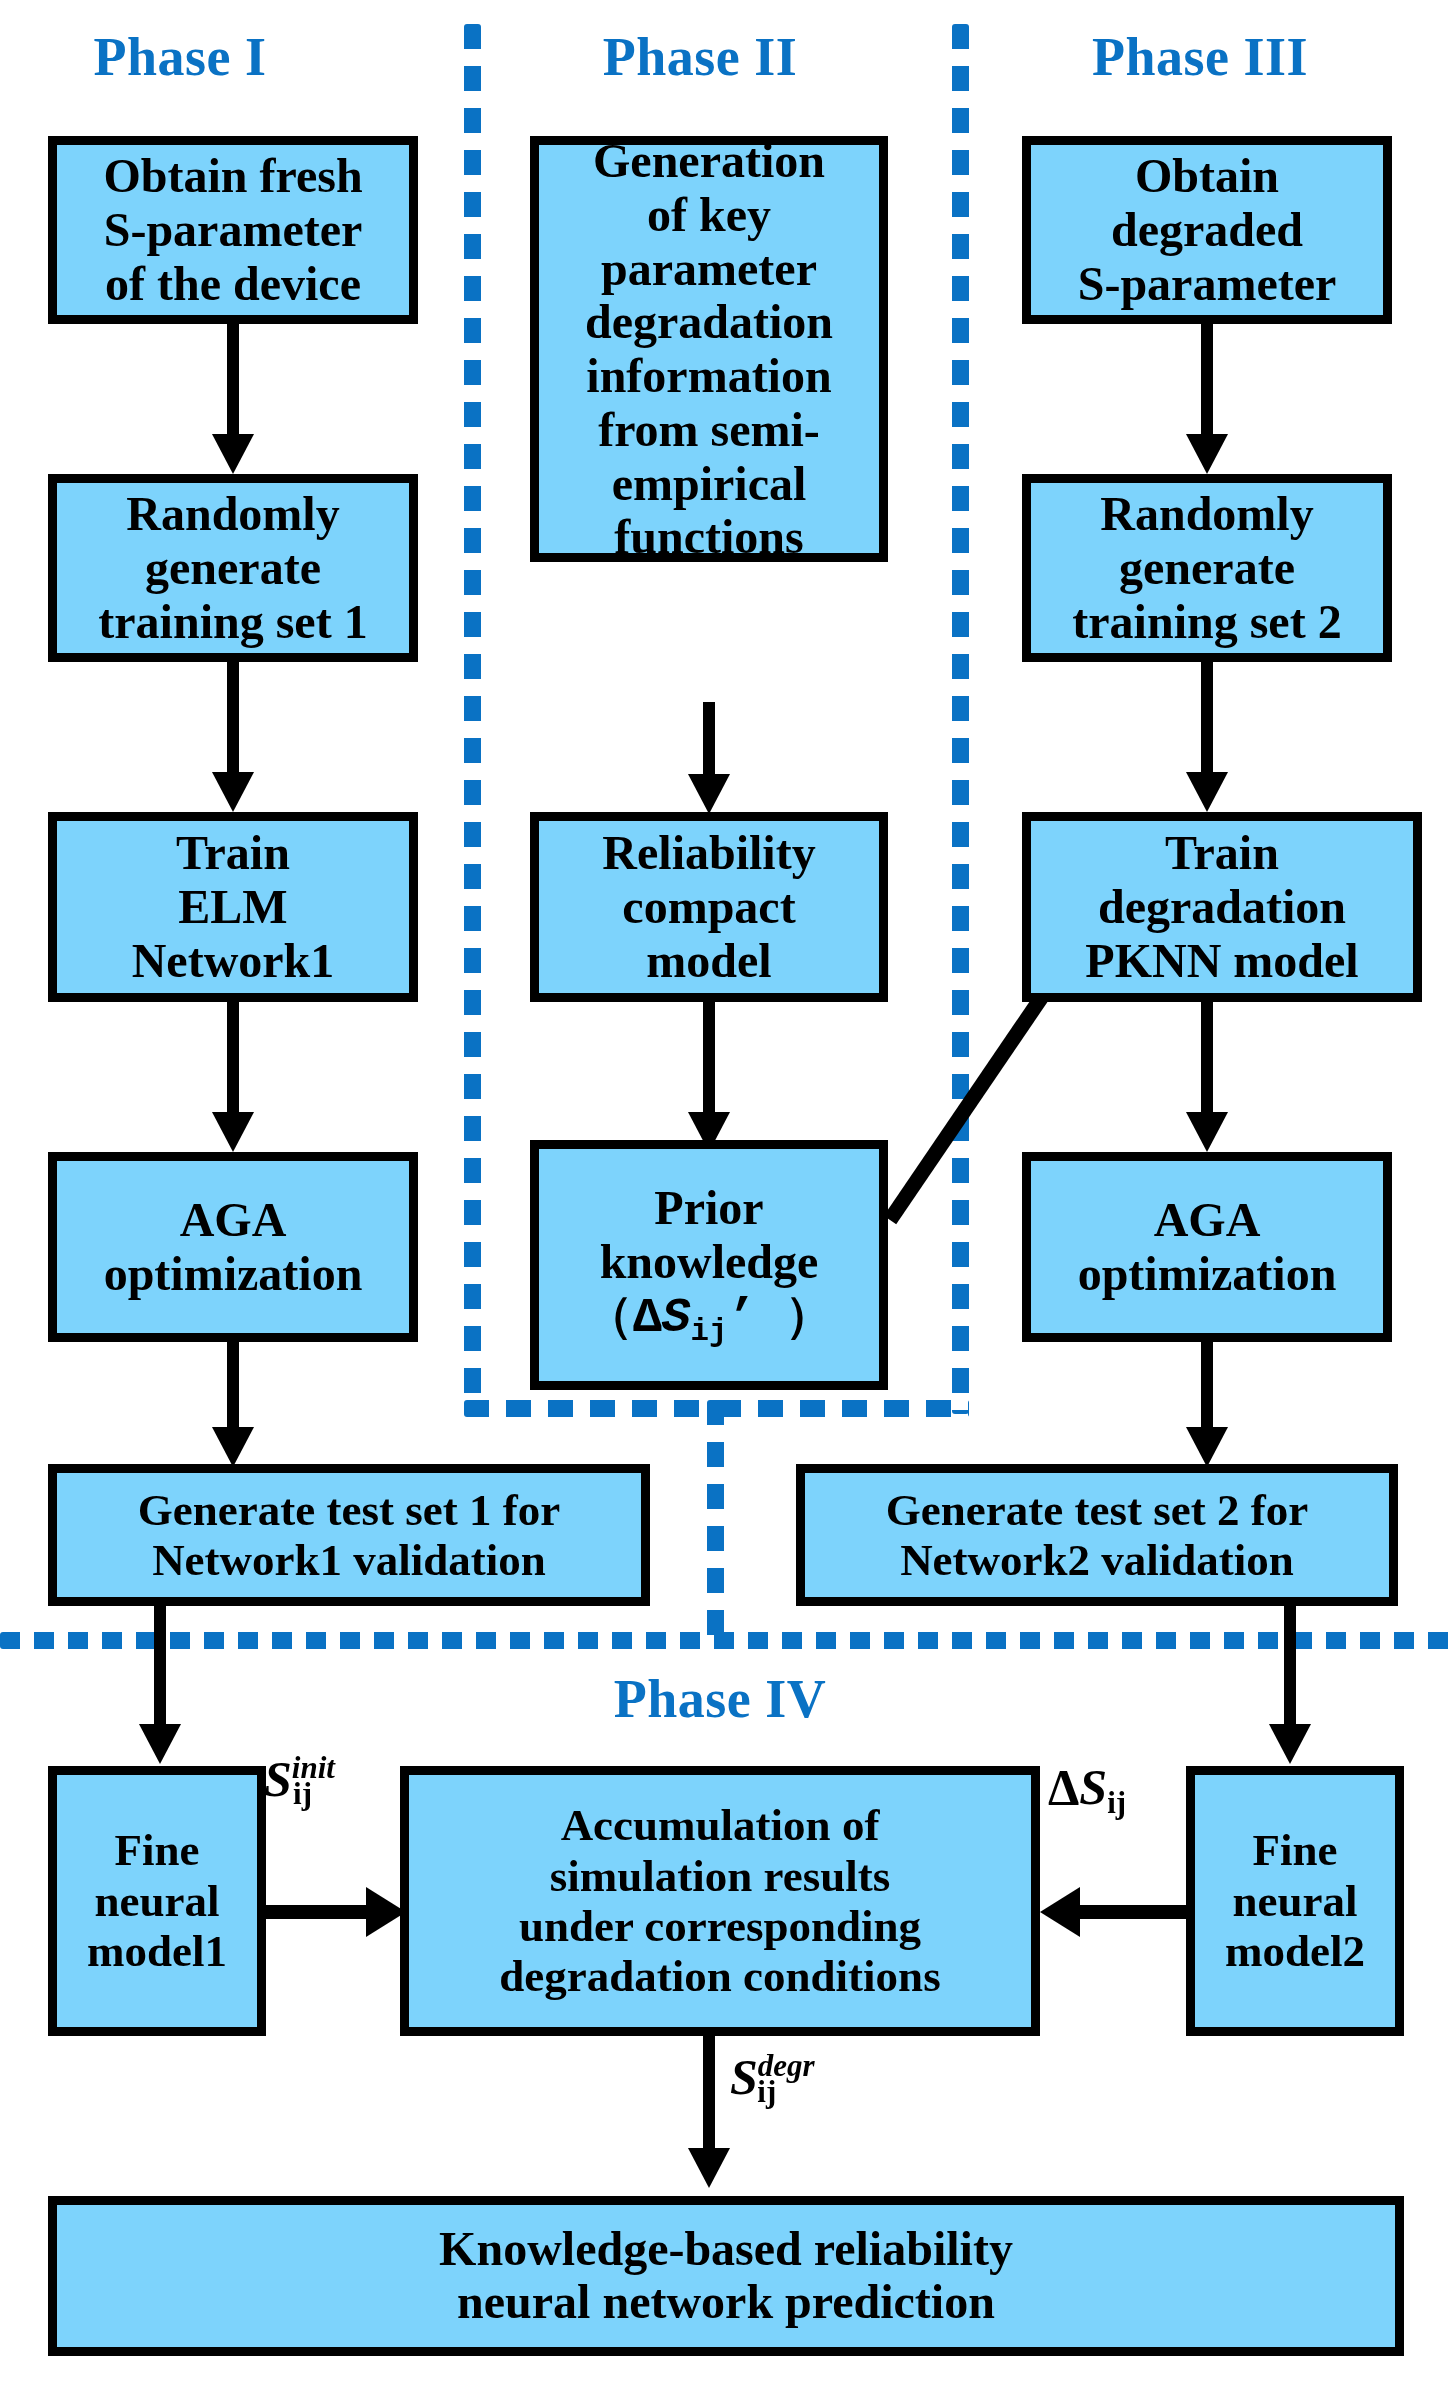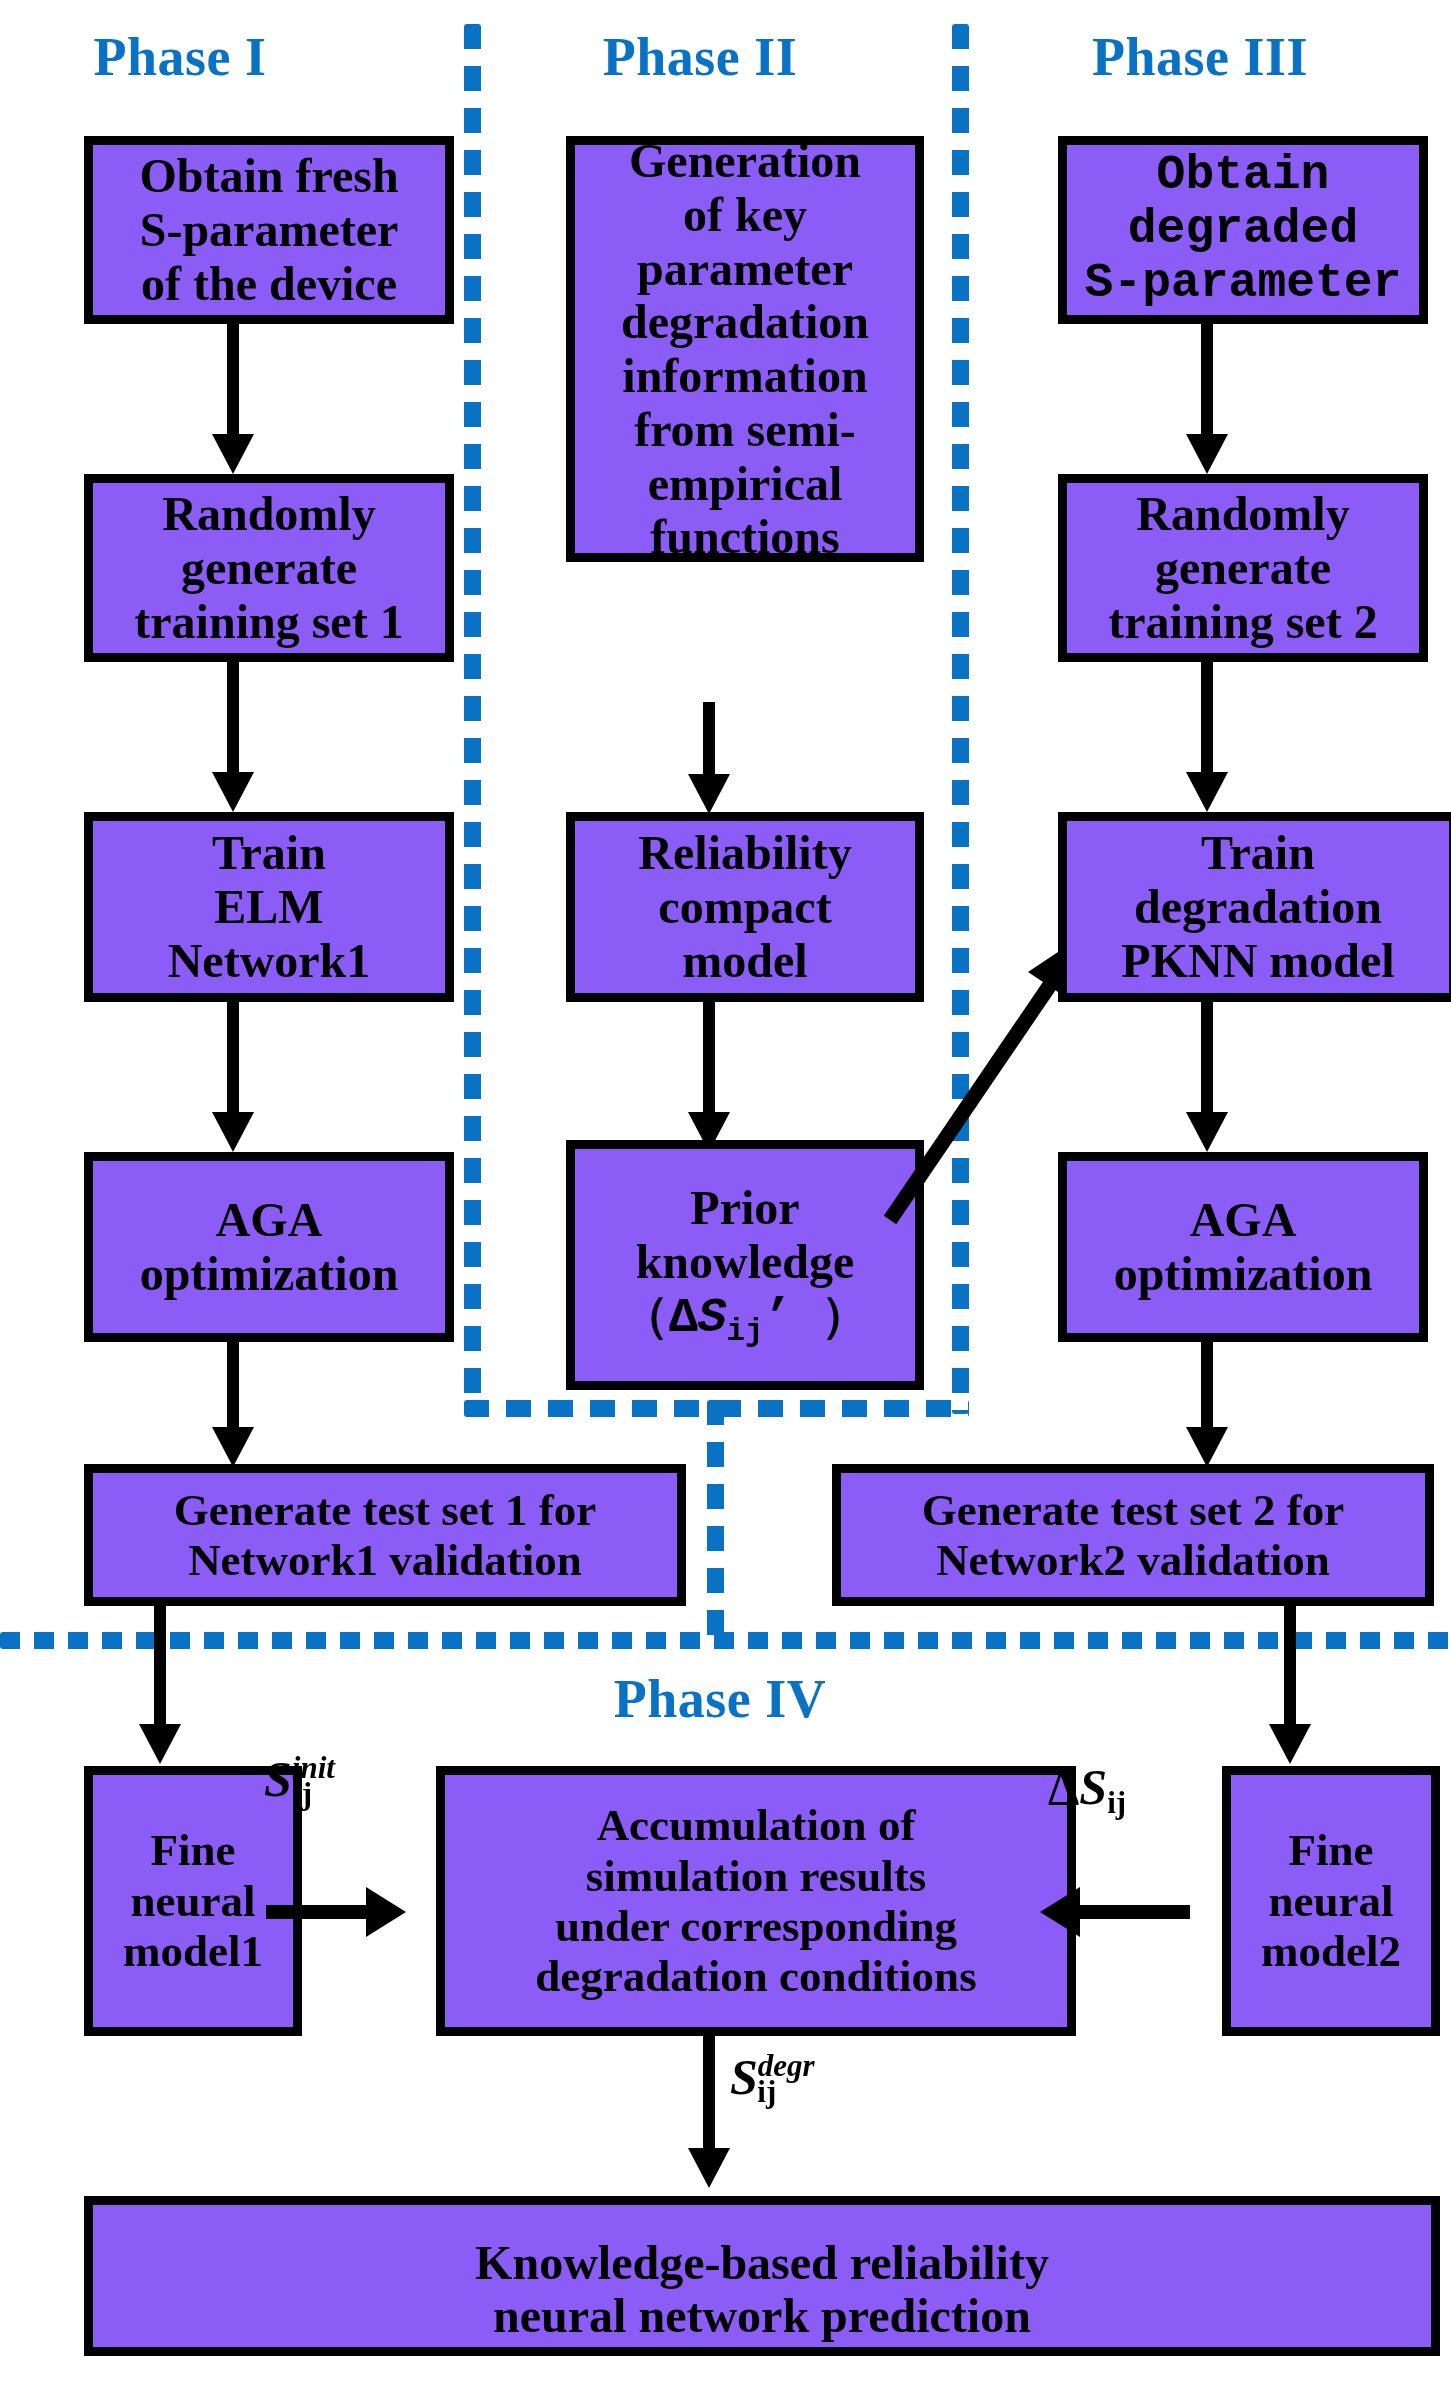--- a/index.html
+++ b/index.html
@@ -26,30 +26,29 @@
     text-align:center;
     white-space:nowrap;
     letter-spacing:0.5px;
   }
 
   
   .box{
     position:absolute;
     box-sizing:border-box;
     border:9px solid #000;
-    background:#8b5cf6;
+    background:#7dd3fc;
     display:flex;
     align-items:center;
     justify-content:center;
     text-align:center;
     color:#000;
     font-weight:bold;
     line-height:1.12;
-    padding:4px 6px;
-    margin-left:36px;
+    padding:18px 6px;
   }
   .box .txt{display:block;width:100%;}
 
   .fs-48{font-size:48px;}
   .fs-45{font-size:45px;}
 
   
   .arrow-v{
     position:absolute;
     width:0;
@@ -249,21 +248,21 @@
       <span>knowledge</span><br>
       <span class="inline-math">（Δ<span class="v">S</span><sub>ij</sub>’&nbsp;）</span>
     </span>
   </div>
 
   <svg class="diag" style="left:880px;top:930px;width:220px;height:300px;" viewBox="0 0 220 300">
     <line x1="10" y1="290" x2="172" y2="52" stroke="#000" stroke-width="15"></line>
     <polygon points="196,10 148,42 178,62" fill="#000"></polygon>
   </svg>
 
-  <div class="box fs-48" style="left:1022px;top:136px;width:370px;height:188px;font-family:Liberation Mono, monospace;">
+  <div class="box fs-48" style="left:1022px;top:136px;width:370px;height:188px;">
     <span class="txt">
       <span>Obtain</span><br>
       <span>degraded</span><br>
       <span>S-parameter</span>
     </span>
   </div>
 
   <div class="arrow-v" style="left:1207px;top:324px;height:150px;">
     <div class="shaft" style="height:110px;"></div>
     <div class="head" style="top:110px;"></div>

